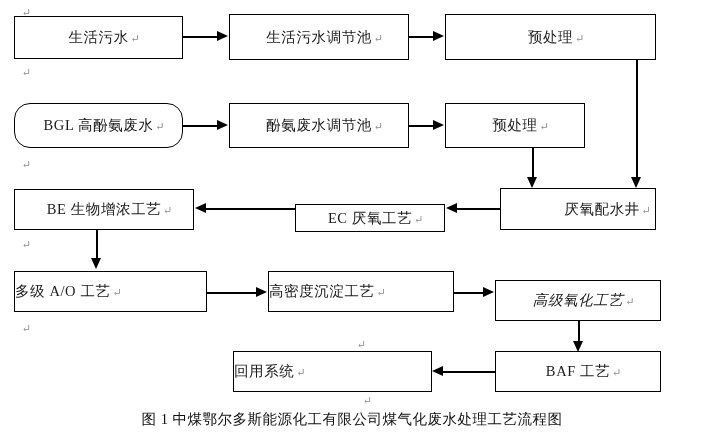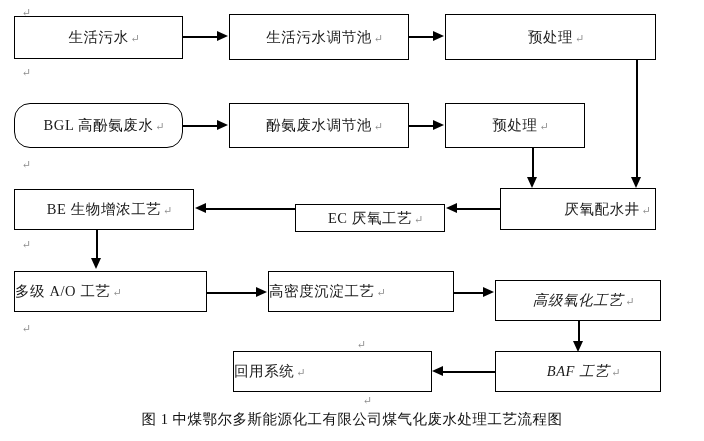--- a/index.html
+++ b/index.html
@@ -183,21 +183,21 @@
   <div class="seg h" style="left:454px; top:292px; width:30px;"></div>
   <div class="arrowhead right" style="left:483px; top:287px;"></div>
 
   <div class="seg v" style="left:578px; top:312px; width:1.6px; height:32px;"></div>
   <div class="arrowhead down" style="left:573px; top:341px;"></div>
 
   <div class="node align-center" style="left:233px; top:351px; width:199px; height:41px;">
     <span class="node-label"><span>回用系统</span><span class="node-pilcrow">↵</span></span>
   </div>
 
-  <div class="node align-left" style="left:495px; top:351px; width:166px; height:41px;font-style:italic;">
+  <div class="node align-left" style="left:495px; top:351px; width:166px; height:41px;">
     <span class="node-label"><span>BAF 工艺</span><span class="node-pilcrow">↵</span></span>
   </div>
 
   <div class="seg h" style="left:443px; top:371px; width:52px;"></div>
   <div class="arrowhead left" style="left:432px; top:366px;"></div>
 
   <div class="pilcrow" style="left:22px; top:6px;">↵</div>
   <div class="pilcrow" style="left:22px; top:66px;">↵</div>
   <div class="pilcrow" style="left:22px; top:158px;">↵</div>
   <div class="pilcrow" style="left:22px; top:238px;">↵</div>

